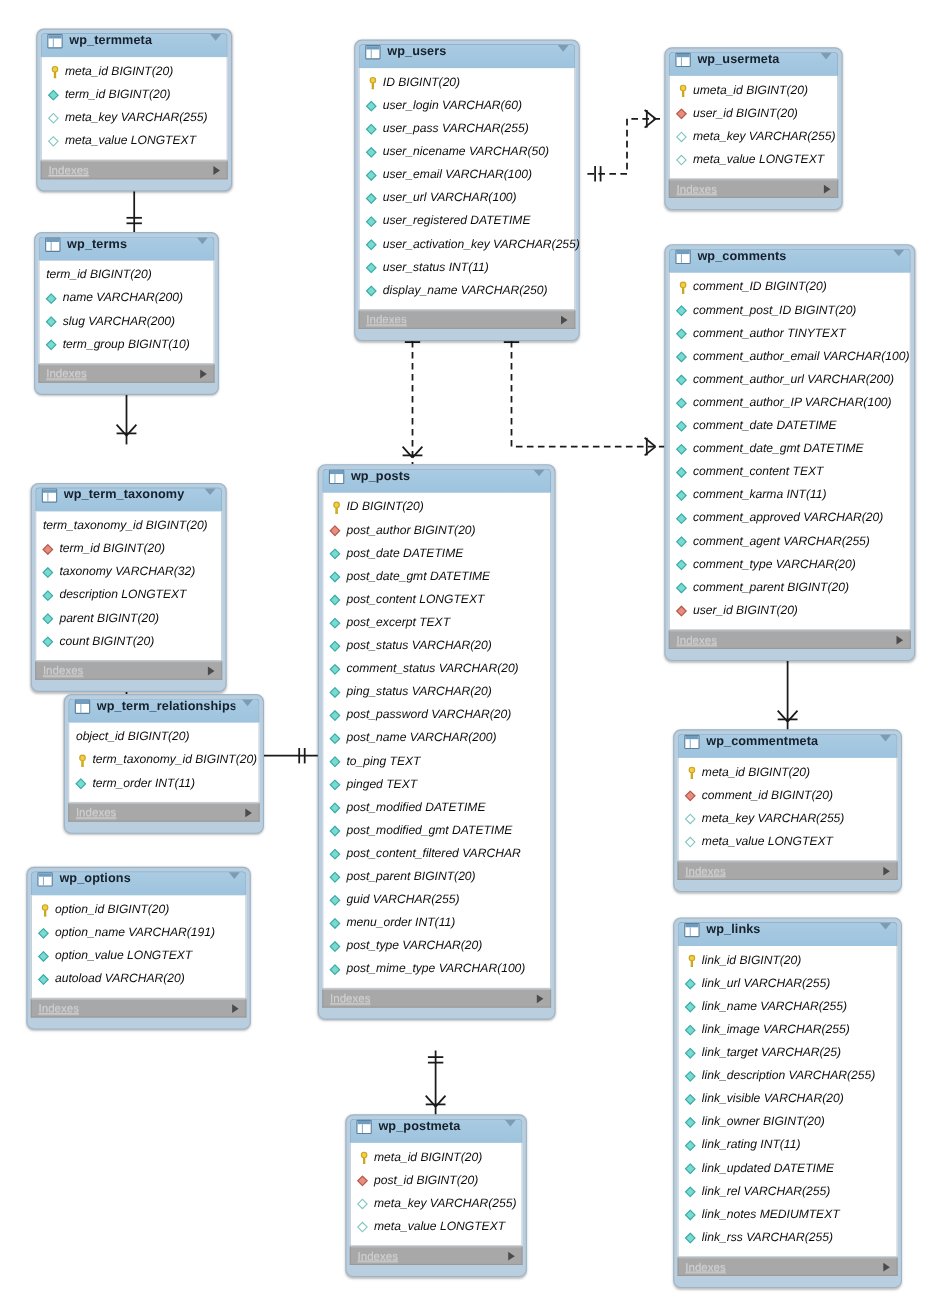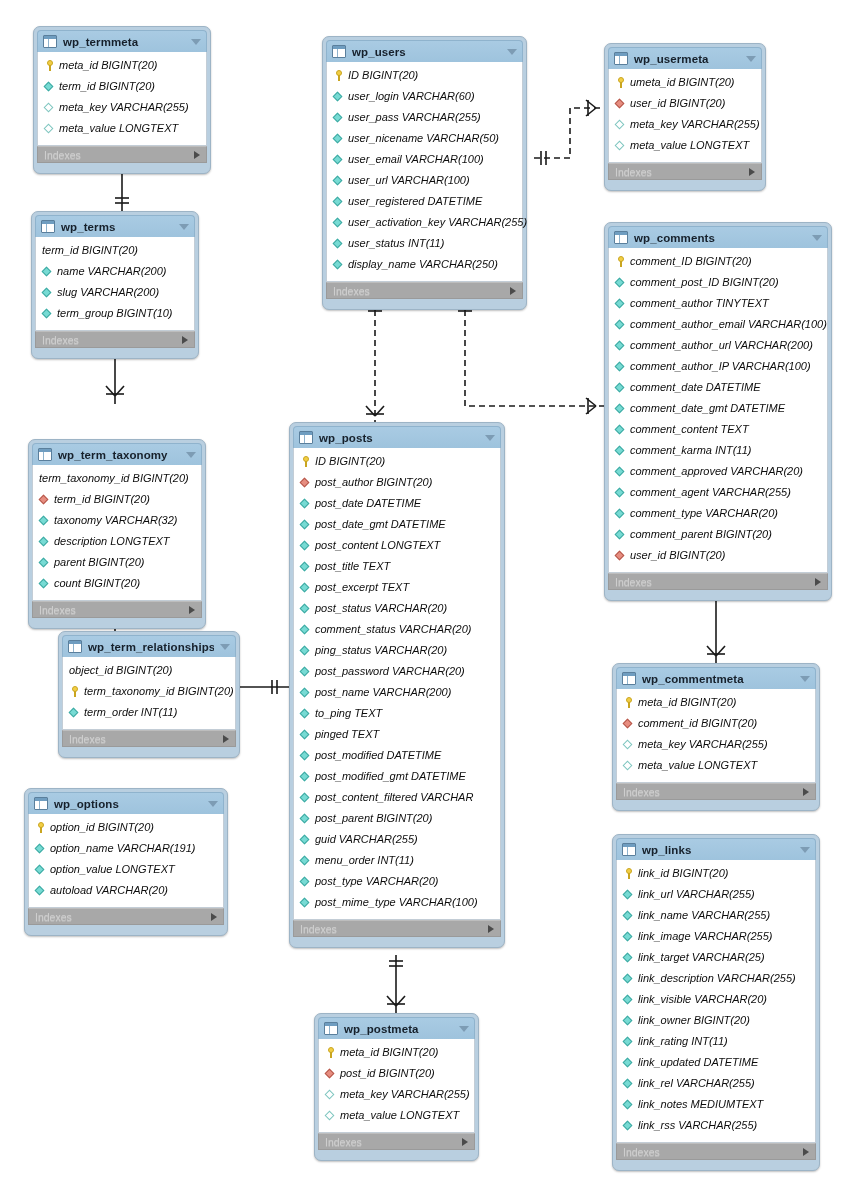--- a/index.html
+++ b/index.html
@@ -21,21 +21,21 @@
     background: #b9cfe0;
     border: 1px solid #9db4c6;
     border-radius: 7px;
     box-shadow: 0 1px 2px rgba(0,0,0,0.25);
     box-sizing: border-box;
     padding: 3px 3px 10px 3px;
     z-index: 5;
   }
   .tbl-header {
     display: flex;
-    align-items: center;
+    align-items: flex-start;
     height: 22px;
     background: linear-gradient(to bottom, #a9cbe3 0%, #9ec3dd 100%);
     border: 1px solid #8fb3cd;
     border-bottom: none;
     border-radius: 4px 4px 0 0;
     padding: 0 5px;
     box-sizing: border-box;
   }
   .tbl-ico {
     width: 12px;
@@ -169,20 +169,21 @@
     background: #a8a8a8;
     border: 1px solid #9a9a9a;
     border-top: 1px solid #bdbdbd;
     padding: 0 6px;
     box-sizing: border-box;
   }
   .idx-label {
     font-size: 10.5px;
     color: #cfcfcf;
     text-shadow: 0 1px 0 rgba(255,255,255,0.25);
+    text-decoration: underline;
   }
   .idx-arrow {
     width: 0; height: 0;
     border-top: 4px solid transparent;
     border-bottom: 4px solid transparent;
     border-left: 6px solid #4b4b4b;
   }
   #links { position: absolute; left: 0; top: 0; width: 850px; height: 1190px; z-index: 1; pointer-events: none; }
 </style>
 </head>
@@ -615,24 +616,20 @@
           <div class="col-row">
             <span class="f-ico col"></span>
             <span class="col-label">post_date_gmt DATETIME</span>
           </div>
           <div class="col-row">
             <span class="f-ico col"></span>
             <span class="col-label">post_content LONGTEXT</span>
           </div>
           <div class="col-row">
             <span class="f-ico col"></span>
-            <span class="col-label">post_title TEXT</span>
-          </div>
-          <div class="col-row">
-            <span class="f-ico col"></span>
             <span class="col-label">post_excerpt TEXT</span>
           </div>
           <div class="col-row">
             <span class="f-ico col"></span>
             <span class="col-label">post_status VARCHAR(20)</span>
           </div>
           <div class="col-row">
             <span class="f-ico col"></span>
             <span class="col-label">comment_status VARCHAR(20)</span>
           </div>

